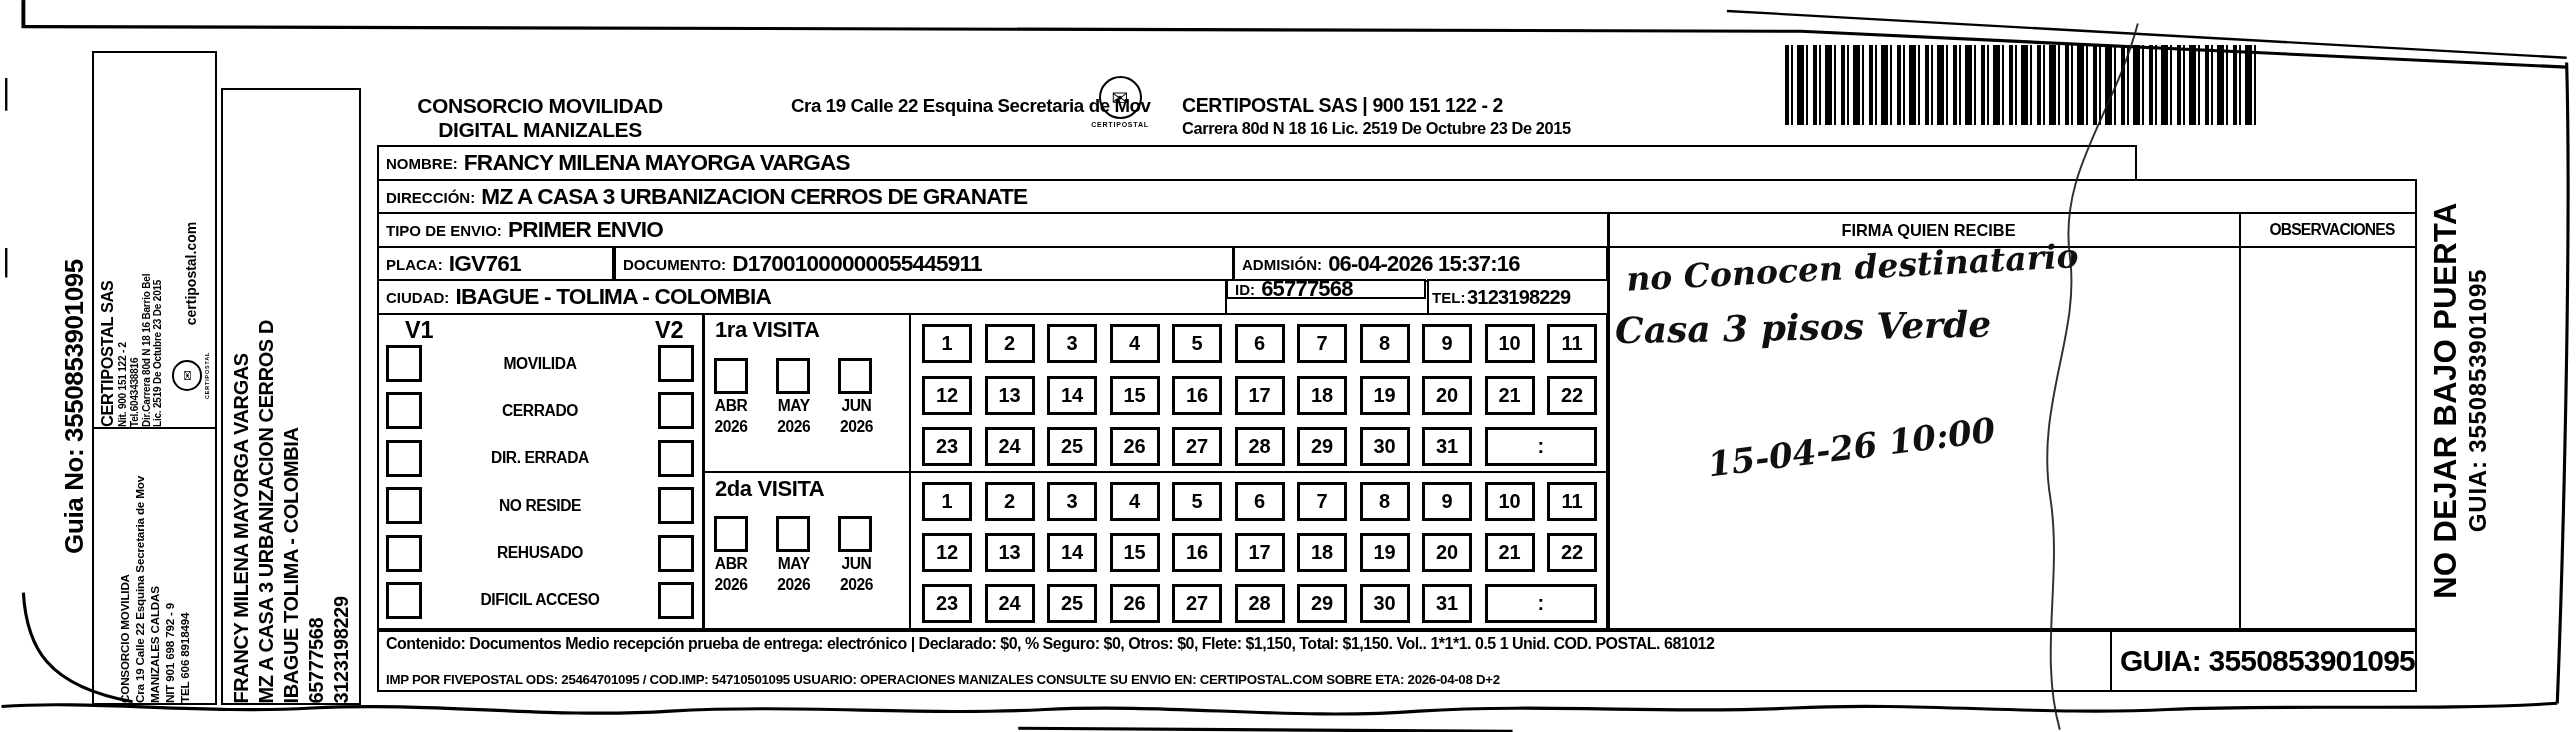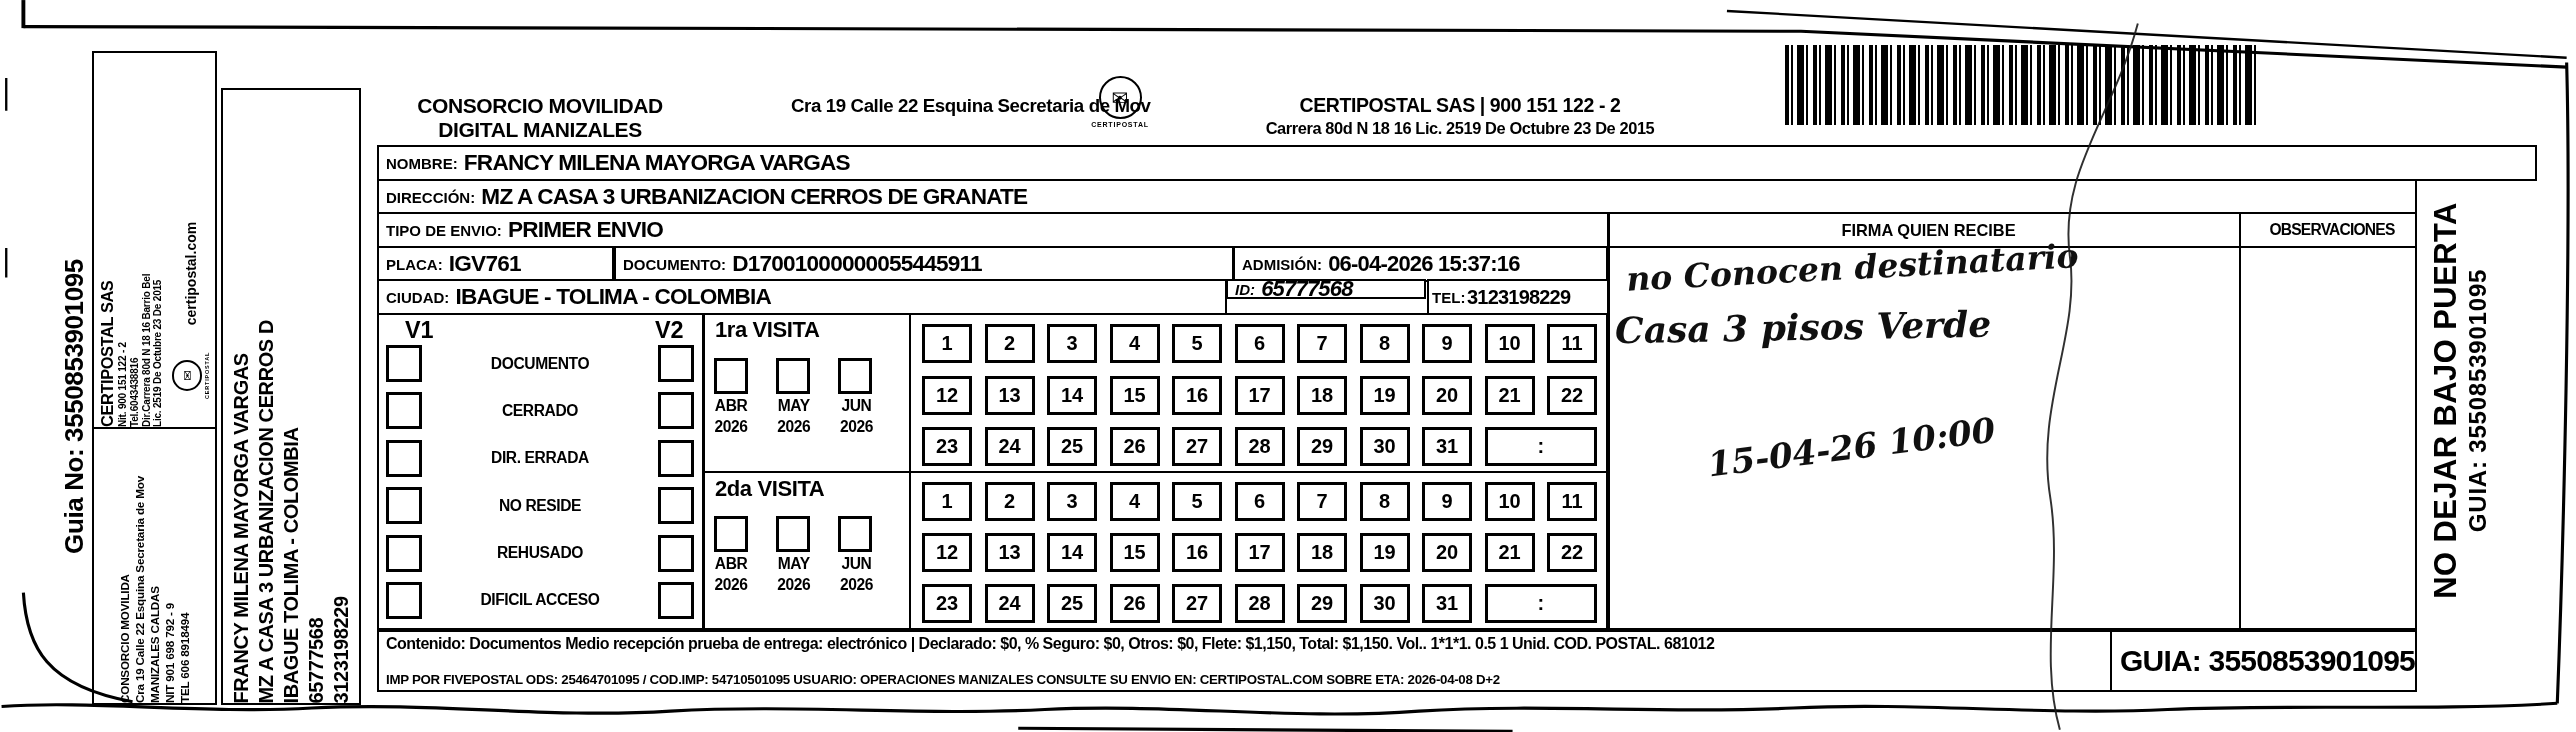--- a/index.html
+++ b/index.html
@@ -93,27 +93,27 @@
     <div>CONSORCIO MOVILIDAD</div>
     <div>DIGITAL MANIZALES</div>
   </div>
   <div class="abs" style="left:791px;top:94px;width:390px;font-weight:700;font-size:18.7px;line-height:24px;letter-spacing:-0.4px;">
     <div>Cra 19 Calle 22 Esquina Secretaria de Mov</div>
   </div>
   <div class="abs" style="left:1085px;top:76px;width:70px;">
     <div class="logo-circle">✉</div>
     <div class="logo-caption">CERTIPOSTAL</div>
   </div>
-  <div class="abs" style="left:1156px;top:92px;width:608px;text-align:center;">
+  <div class="abs" style="left:1182px;top:92px;width:608px;">
     <div style="font-weight:700;font-size:19.5px;line-height:26px;letter-spacing:-0.4px;">CERTIPOSTAL SAS | 900 151 122 - 2</div>
     <div style="font-weight:700;font-size:16.4px;line-height:21px;letter-spacing:-0.4px;">Carrera 80d N 18 16  Lic. 2519 De Octubre 23 De 2015</div>
   </div>
   <div class="barcode" style="left:1785px;top:45px;width:476px;height:80px;"></div>
 
-  <div class="cell" style="left:377px;top:145px;width:2160px;height:36px;">
+  <div class="cell" style="left:377px;top:145px;width:1760px;height:36px;">
     <span class="lbl">NOMBRE:</span>
     <span class="val">FRANCY MILENA MAYORGA VARGAS</span>
   </div>
   <div class="cell" style="left:377px;top:179px;width:2040px;height:36px;">
     <span class="lbl">DIRECCIÓN:</span>
     <span class="val">MZ A CASA 3 URBANIZACION CERROS DE GRANATE</span>
   </div>
   <div class="cell" style="left:377px;top:212px;width:1232px;height:36px;">
     <span class="lbl">TIPO DE ENVIO:</span>
     <span class="val">PRIMER ENVIO</span>
@@ -135,36 +135,36 @@
   </div>
   <div class="cell" style="left:1233px;top:246px;width:375px;height:36px;">
     <span class="lbl">ADMISIÓN:</span>
     <span class="val" style="font-size:22px;">06-04-2026 15:37:16</span>
   </div>
 
   <div class="cell" style="left:377px;top:279px;width:850px;height:36px;">
     <span class="lbl">CIUDAD:</span>
     <span class="val">IBAGUE - TOLIMA - COLOMBIA</span>
   </div>
-  <div class="cell" style="left:1226px;top:279px;width:200px;height:20px;font-style:italic;">
+  <div class="cell" style="left:1226px;top:279px;width:200px;height:20px;">
     <span class="lbl">ID:</span>
     <span class="val" style="font-size:22px;">65777568</span>
   </div>
   <div class="cell" style="left:1427px;top:279px;width:182px;height:36px;padding-left:3.1px;">
     <span class="lbl" style="margin-right:1.6px;">TEL:</span>
     <span class="val" style="font-size:20px;">3123198229</span>
   </div>
 
   <div class="cell" style="left:377px;top:313px;width:327px;height:317px;padding:0;"></div>
   <div class="abs" style="left:405px;top:317px;font-weight:700;font-size:23.4px;">V1</div>
   <div class="abs" style="left:655px;top:317px;font-weight:700;font-size:23.4px;">V2</div>
   <div id="status-rows" class="abs" style="left:386px;top:345px;width:308px;height:274px;display:flex;flex-direction:column;justify-content:space-between;">
       <div class="srow">
         <div class="chk"></div>
-        <div class="slab">DOCUMENTO</div>
+        <div class="slab">MOVILIDA</div>
         <div class="chk"></div>
       </div>
       <div class="srow">
         <div class="chk"></div>
         <div class="slab">CERRADO</div>
         <div class="chk"></div>
       </div>
       <div class="srow">
         <div class="chk"></div>
         <div class="slab">DIR. ERRADA</div>

